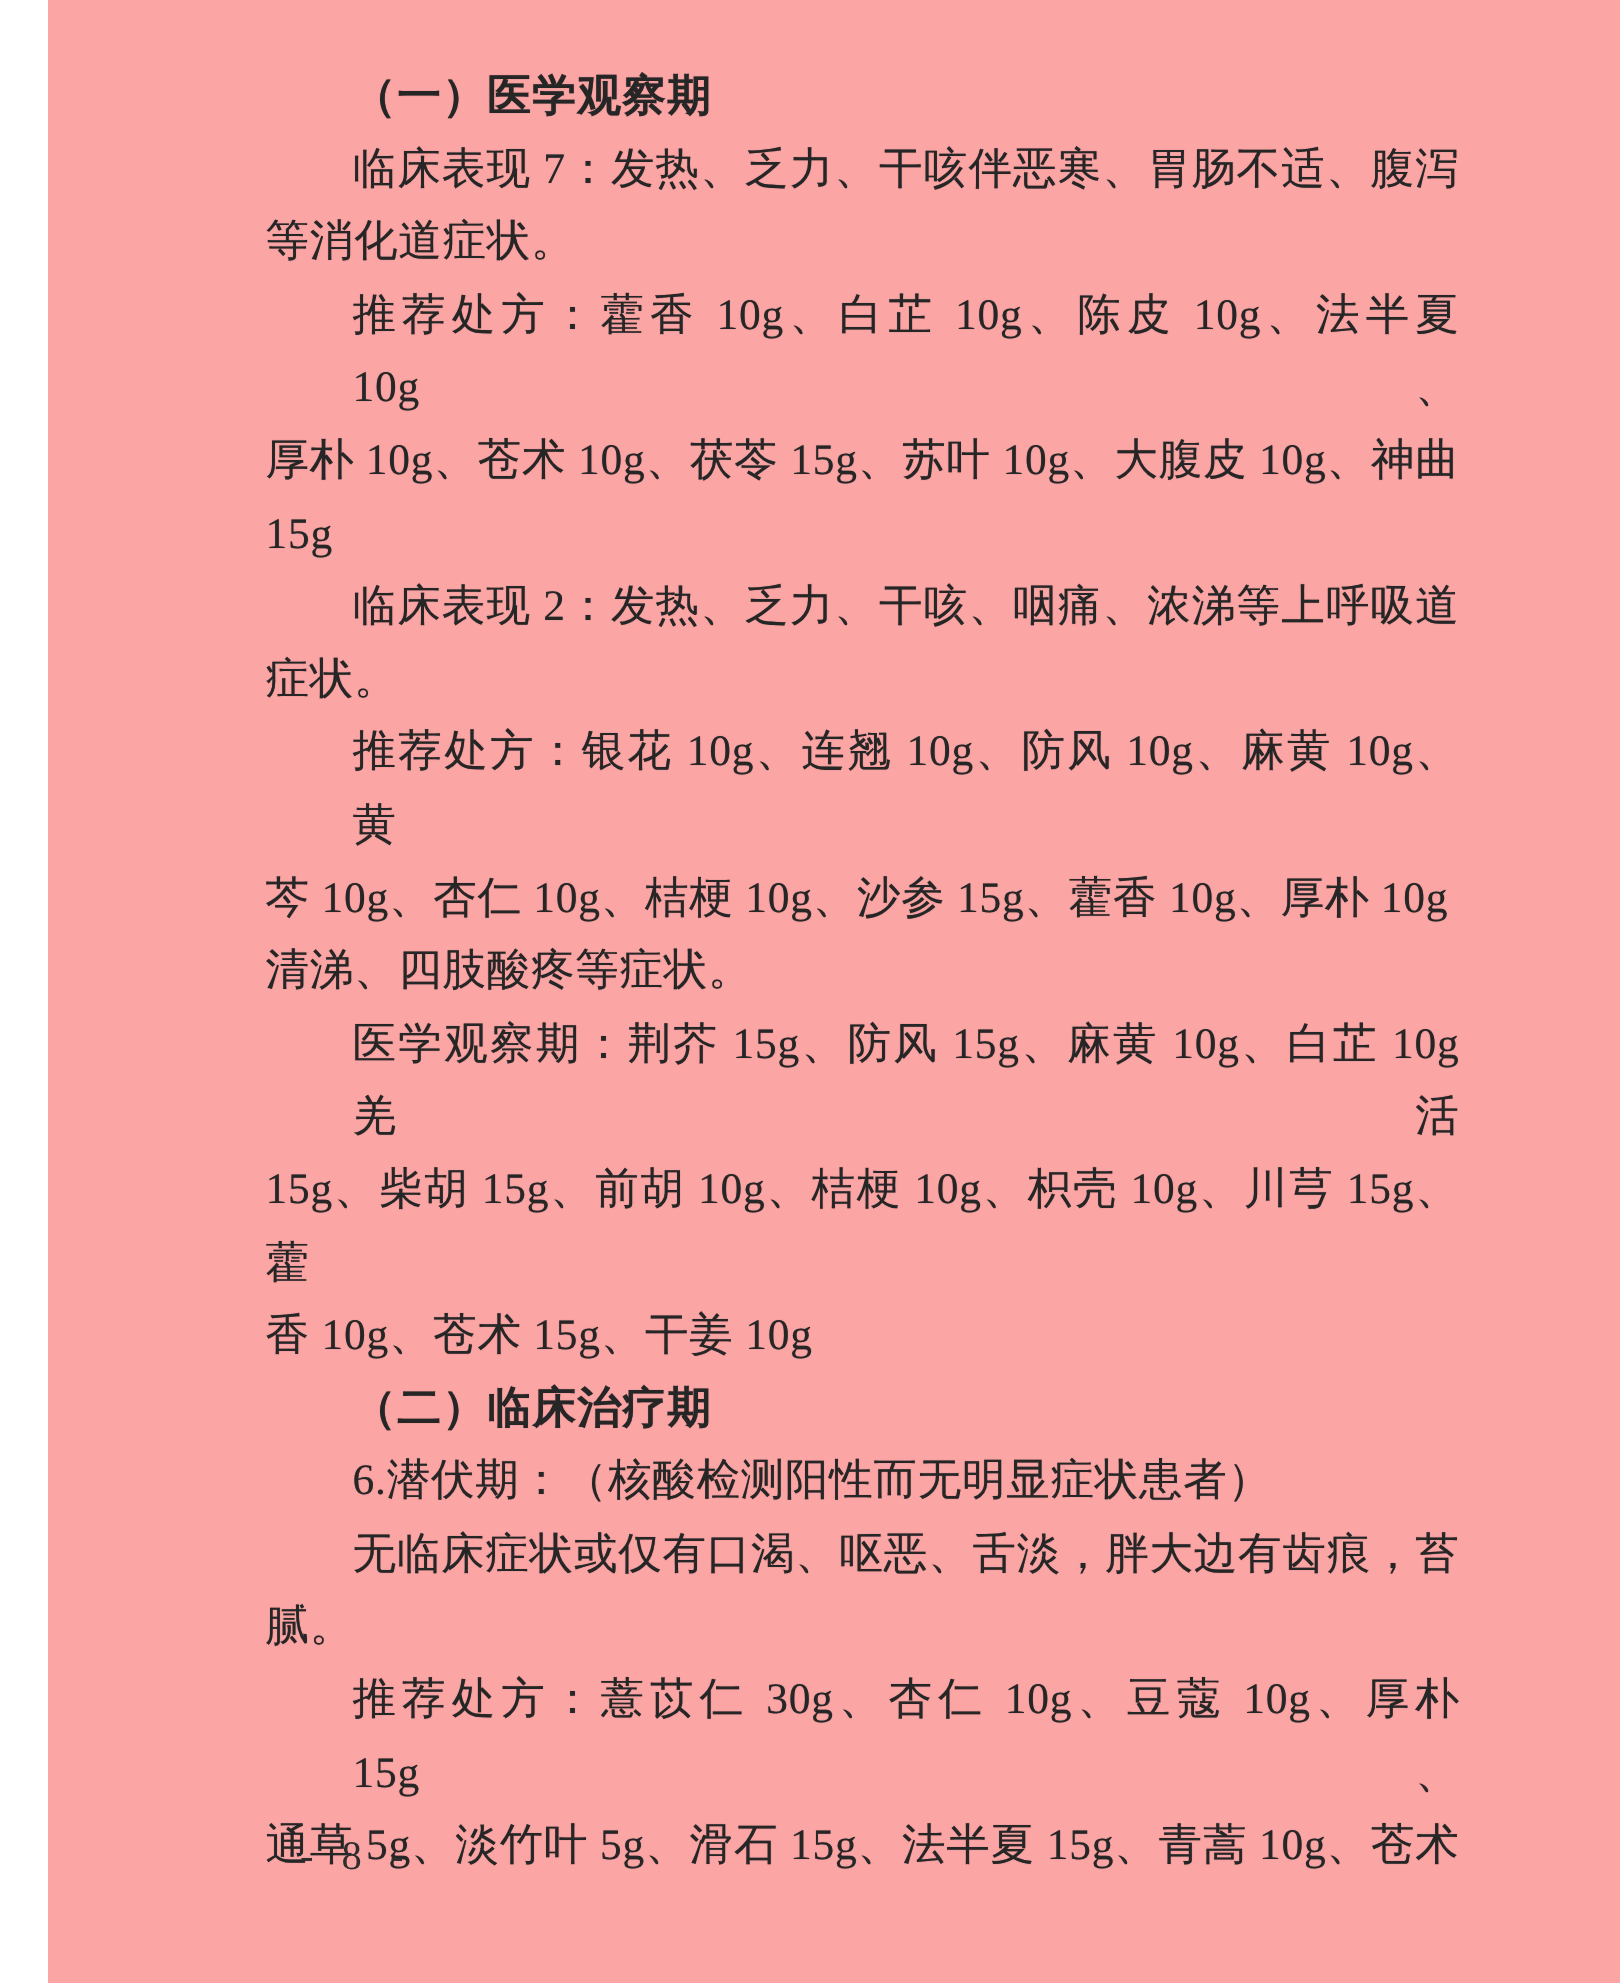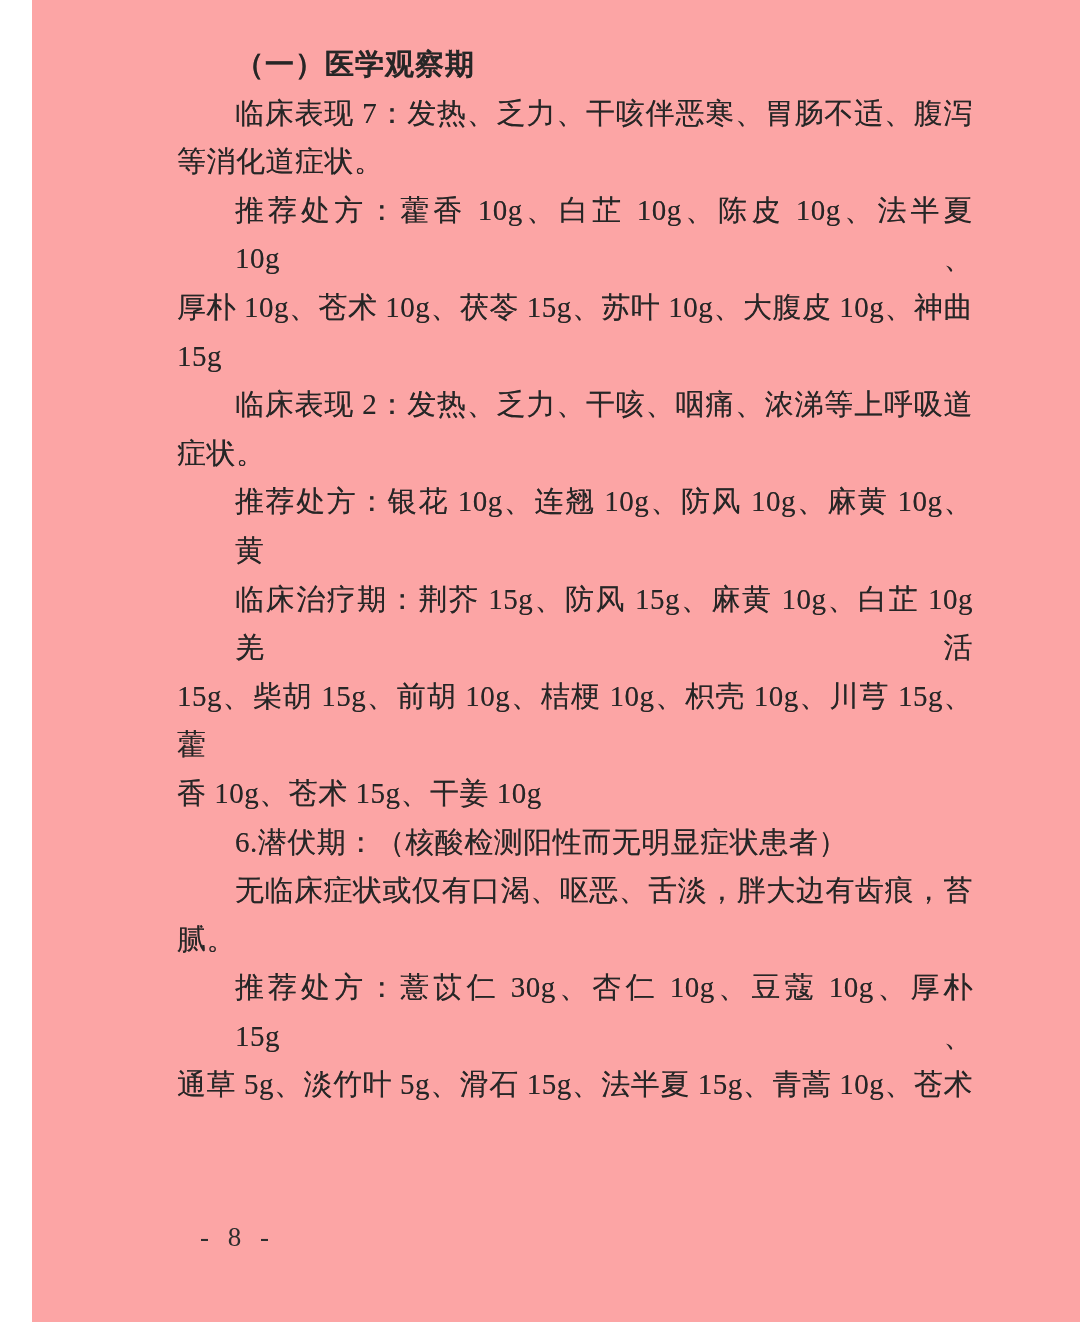--- a/index.html
+++ b/index.html
@@ -59,23 +59,26 @@
   <div class="content">
     <div class="ln ind bold">（一）医学观察期</div>
     <div class="ln ind just">临床表现 7：发热、乏力、干咳伴恶寒、胃肠不适、腹泻</div>
     <div class="ln">等消化道症状。</div>
     <div class="ln ind just">推荐处方：藿香 10g、白芷 10g、陈皮 10g、法半夏 10g、</div>
     <div class="ln just">厚朴 10g、苍术 10g、茯苓 15g、苏叶 10g、大腹皮 10g、神曲</div>
     <div class="ln">15g</div>
     <div class="ln ind just">临床表现 2：发热、乏力、干咳、咽痛、浓涕等上呼吸道</div>
     <div class="ln">症状。</div>
     <div class="ln ind just">推荐处方：银花 10g、连翘 10g、防风 10g、麻黄 10g、黄</div>
-    <div class="ln ind just">临床治疗期：荆芥 15g、防风 15g、麻黄 10g、白芷 10g 羌活</div>
+    <div class="ln">芩 10g、杏仁 10g、桔梗 10g、沙参 15g、藿香 10g、厚朴 10g</div>
+    <div class="ln">清涕、四肢酸疼等症状。</div>
+    <div class="ln ind just">医学观察期：荆芥 15g、防风 15g、麻黄 10g、白芷 10g 羌活</div>
     <div class="ln just">15g、柴胡 15g、前胡 10g、桔梗 10g、枳壳 10g、川芎 15g、藿</div>
     <div class="ln">香 10g、苍术 15g、干姜 10g</div>
+    <div class="ln ind bold">（二）临床治疗期</div>
     <div class="ln ind">6.潜伏期：（核酸检测阳性而无明显症状患者）</div>
     <div class="ln ind just">无临床症状或仅有口渴、呕恶、舌淡，胖大边有齿痕，苔</div>
     <div class="ln">腻。</div>
     <div class="ln ind just">推荐处方：薏苡仁 30g、杏仁 10g、豆蔻 10g、厚朴 15g、</div>
     <div class="ln just">通草 5g、淡竹叶 5g、滑石 15g、法半夏 15g、青蒿 10g、苍术</div>
 
   </div>
   <div class="pagenum">- 8 -</div>
 </div>
 

